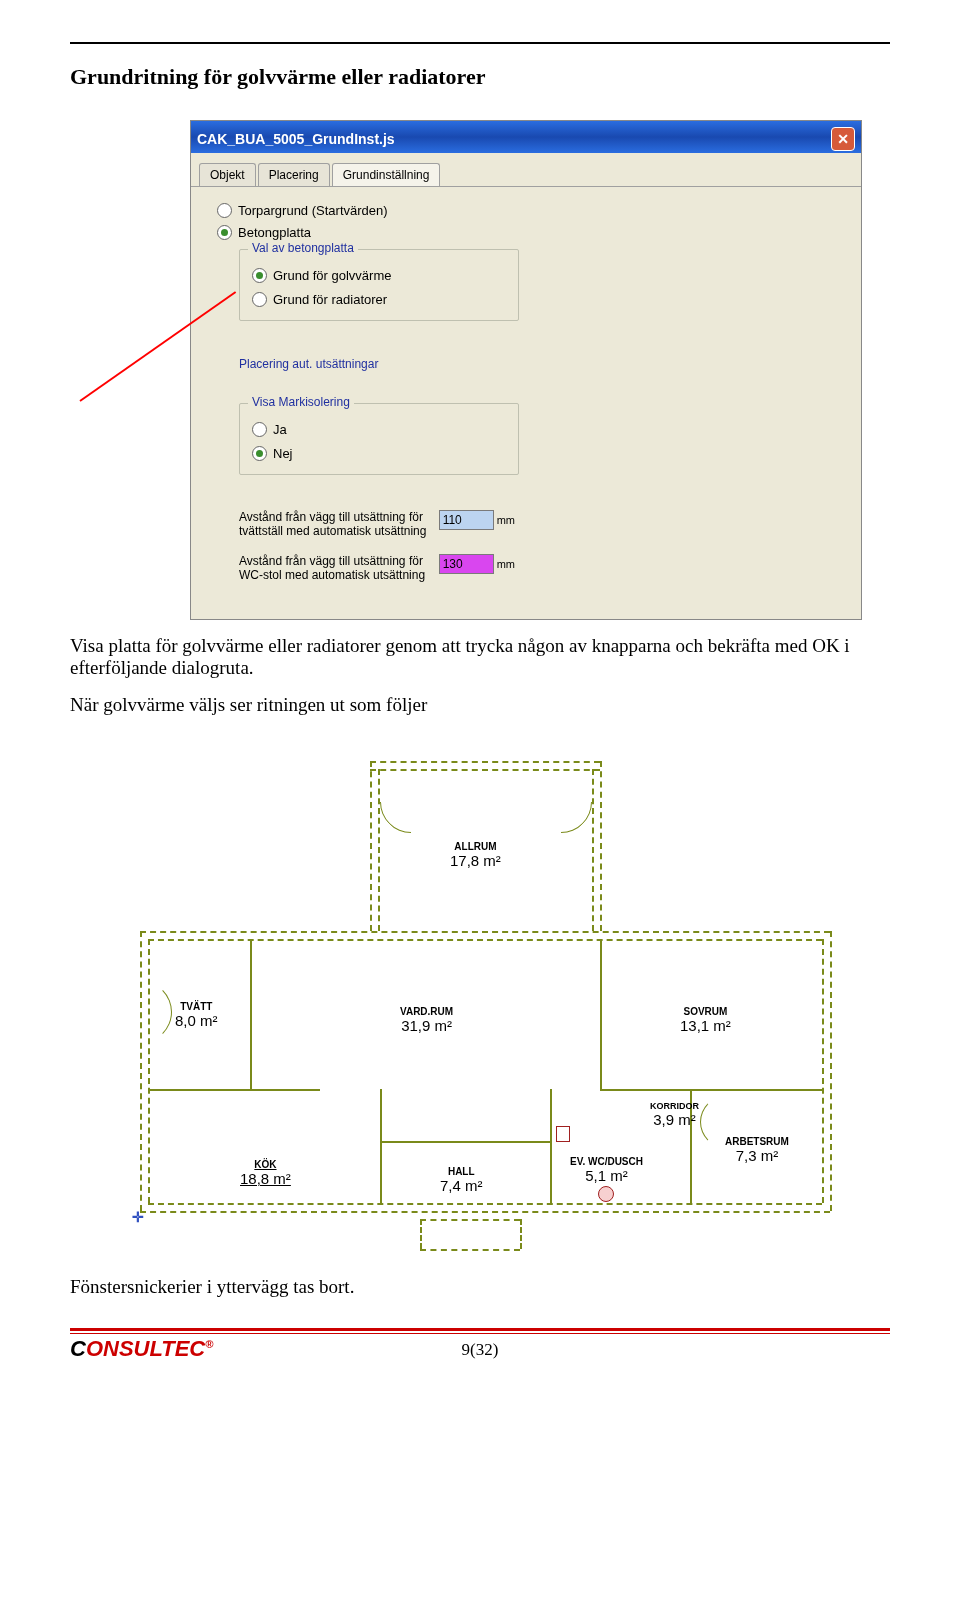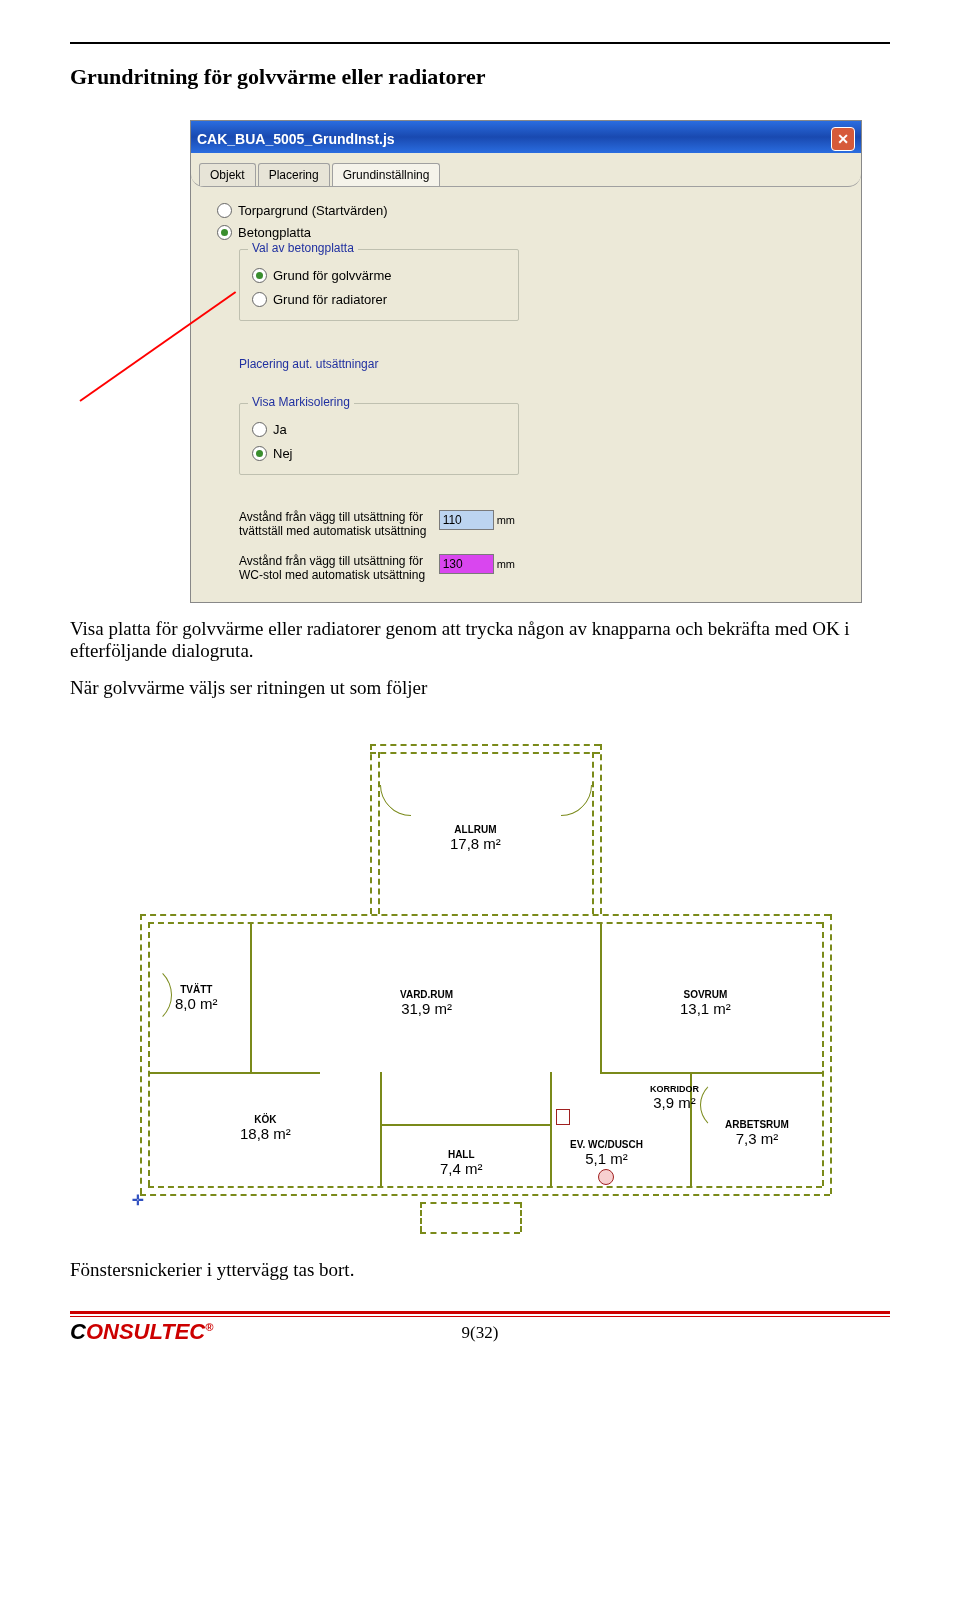--- a/index.html
+++ b/index.html
@@ -64,35 +64,34 @@
     font-weight: bold;
     display: flex;
     align-items: center;
     justify-content: center;
   }
   .tabs-row {
     display: flex;
     gap: 2px;
     padding: 10px 8px 0 8px;
     border-bottom: 1px solid #a0a0a0;
-    border-radius: 13px;
   }
   .tab {
     background: #e7e4d7;
     border: 1px solid #a0a0a0;
     border-bottom: none;
     border-radius: 3px 3px 0 0;
     padding: 4px 10px;
     font-size: 12px;
   }
   .tab.active {
     background: #f5f3ea;
   }
   .tab-body {
-    padding: 10px 8px 20px 8px;
+    padding: 10px 8px 37px 8px;
     background: #ece9d8;
     font-size: 13px;
   }
   .radio {
     display: inline-block;
     width: 13px;
     height: 13px;
     border-radius: 50%;
     border: 1px solid #666;
     background: #fff;
@@ -292,21 +291,21 @@
 
     <div class="arc" style="left:260px; top:40px; width:60px; height:60px; border-color:transparent transparent #7a8a1a transparent; transform:rotate(45deg);"></div>
     <div class="arc" style="left:410px; top:40px; width:60px; height:60px; border-color:transparent transparent #7a8a1a transparent; transform:rotate(-45deg);"></div>
     <div class="arc" style="left:-10px; top:250px; width:60px; height:60px; border-color:transparent #7a8a1a transparent transparent;"></div>
     <div class="arc" style="left:580px; top:365px; width:50px; height:50px; border-color:transparent transparent transparent #7a8a1a;"></div>
 
     <div class="room-lab" style="left:330px; top:110px;"><span>ALLRUM</span><br><span class="area">17,8 m²</span></div>
     <div class="room-lab" style="left:55px; top:270px;"><span>TVÄTT</span><br><span class="area">8,0 m²</span></div>
     <div class="room-lab" style="left:280px; top:275px;"><span>VARD.RUM</span><br><span class="area">31,9 m²</span></div>
     <div class="room-lab" style="left:560px; top:275px;"><span>SOVRUM</span><br><span class="area">13,1 m²</span></div>
-    <div class="room-lab" style="left:120px; top:400px;"><span>KÖK</span><br><span class="area">18,8 m²</span></div>
+    <div class="room-lab" style="left:120px; top:428px;text-decoration:underline;"><span>KÖK</span><br><span class="area">18,8 m²</span></div>
     <div class="room-lab" style="left:320px; top:435px;"><span>HALL</span><br><span class="area">7,4 m²</span></div>
     <div class="room-lab" style="left:450px; top:425px;"><span>EV. WC/DUSCH</span><br><span class="area">5,1 m²</span></div>
     <div class="room-lab" style="left:530px; top:370px; font-size:9px;"><span>KORRIDOR</span><br><span class="area">3,9 m²</span></div>
     <div class="room-lab" style="left:605px; top:405px;"><span>ARBETSRUM</span><br><span class="area">7,3 m²</span></div>
 
     <div style="position:absolute; left:436px; top:395px; width:12px; height:14px; border:1px solid #a02020; background:#fff;"></div>
     <div style="position:absolute; left:478px; top:455px; width:14px; height:14px; border-radius:50%; border:1px solid #a02020; background:#f7d0d0;"></div>
     <div style="position:absolute; left:12px; top:478px; color:#3050c0; font-size:14px;">✛</div>
   </div>
 

